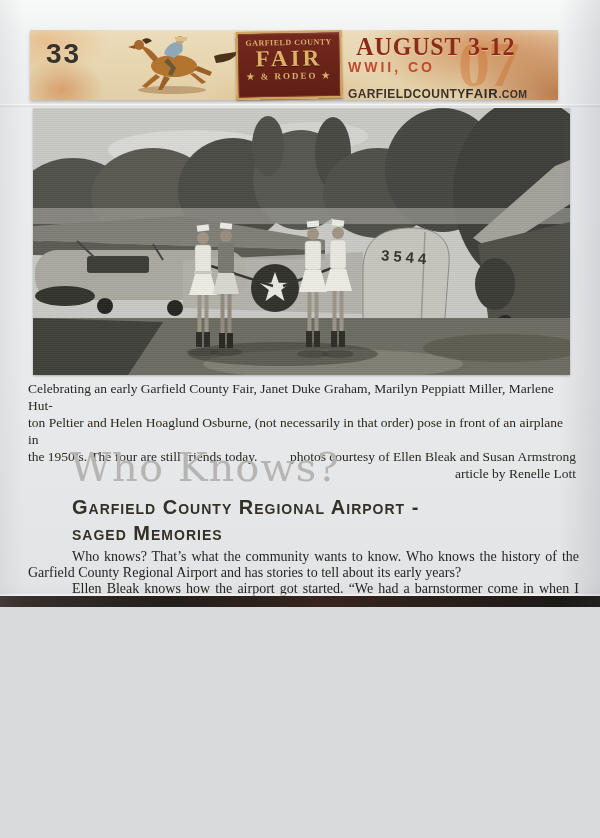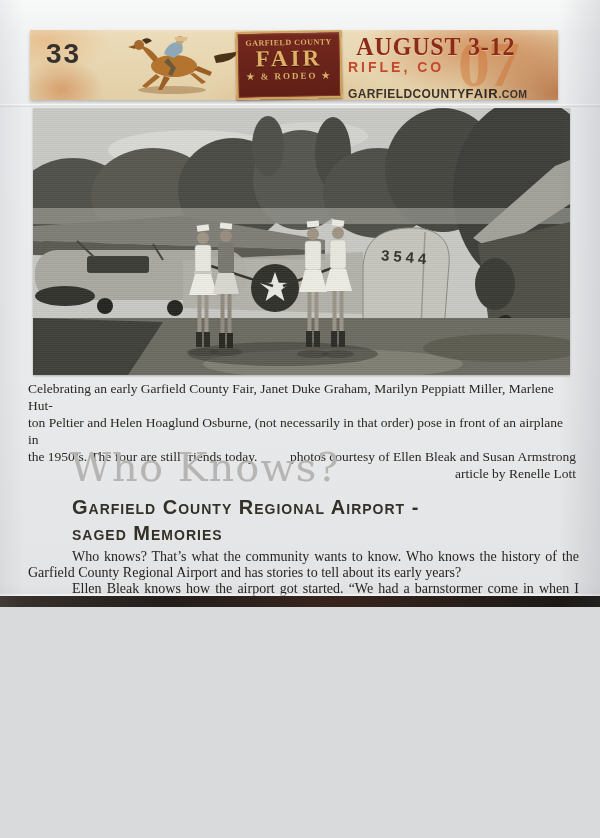--- a/index.html
+++ b/index.html
@@ -99,21 +99,21 @@
     <div class="logo">
       <div class="logo-top">GARFIELD COUNTY</div>
       <div class="logo-fair">FAIR</div>
       <div class="logo-rodeo">★ &amp; RODEO ★</div>
     </div>
 
     <div class="watermark">07</div>
 
     <div class="banner-right">
       <div class="banner-date">AUGUST 3-12</div>
-      <div class="banner-loc">RIFLE, CO</div>
+      <div class="banner-loc">WWII, CO</div>
       <div class="banner-url"><span>GARFIELDCOUNTY</span><span class="u-bold">FAIR</span><span class="u-tld">.COM</span></div>
     </div>
   </div>
 
   <div class="crease"></div>
 
   <div class="photo">
     <svg width="537" height="267" viewBox="0 0 537 267">
       <rect width="537" height="267" fill="#c9c9c5"></rect>
       <ellipse cx="160" cy="42" rx="85" ry="20" fill="#dedeDA" opacity=".75"></ellipse>

